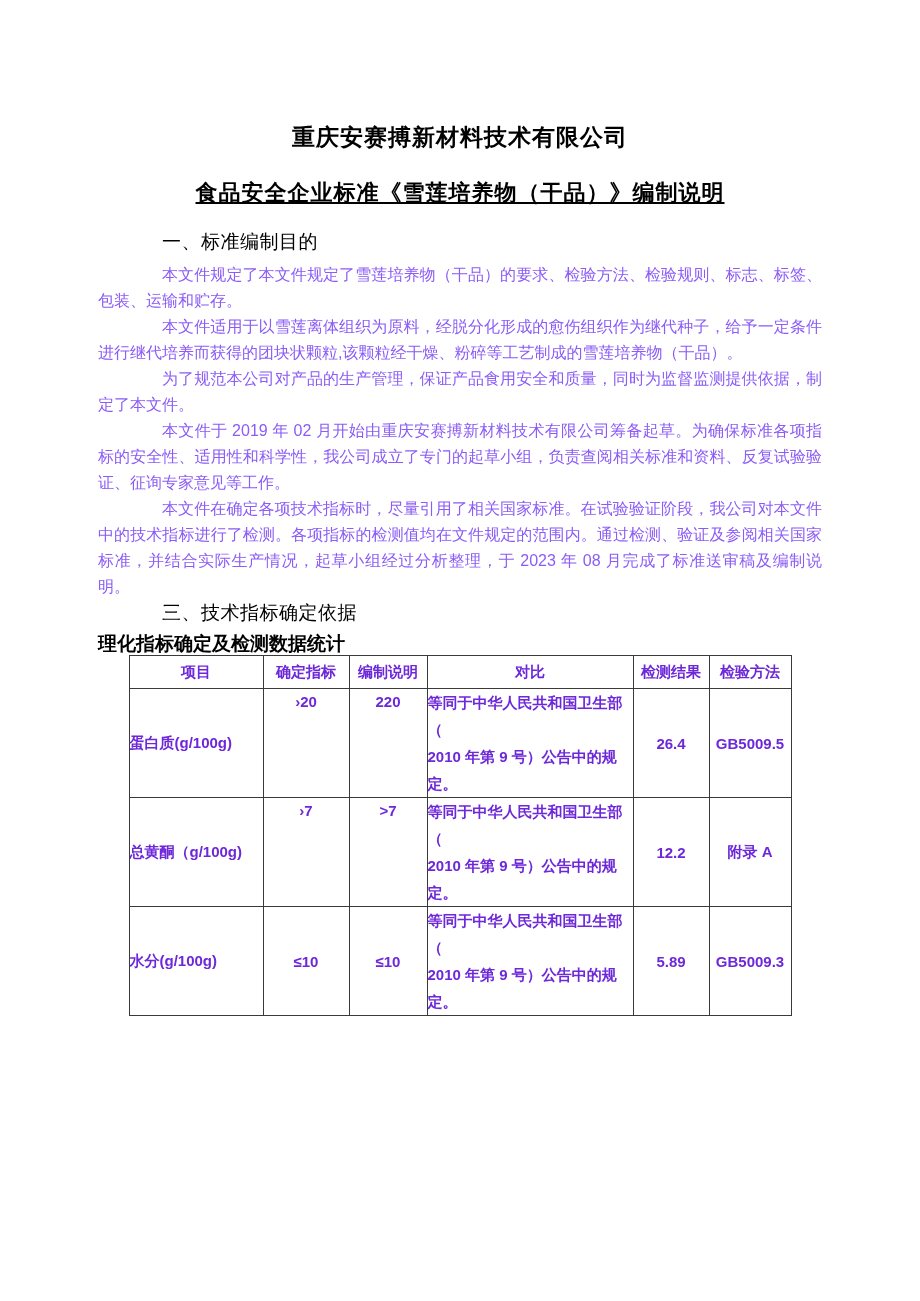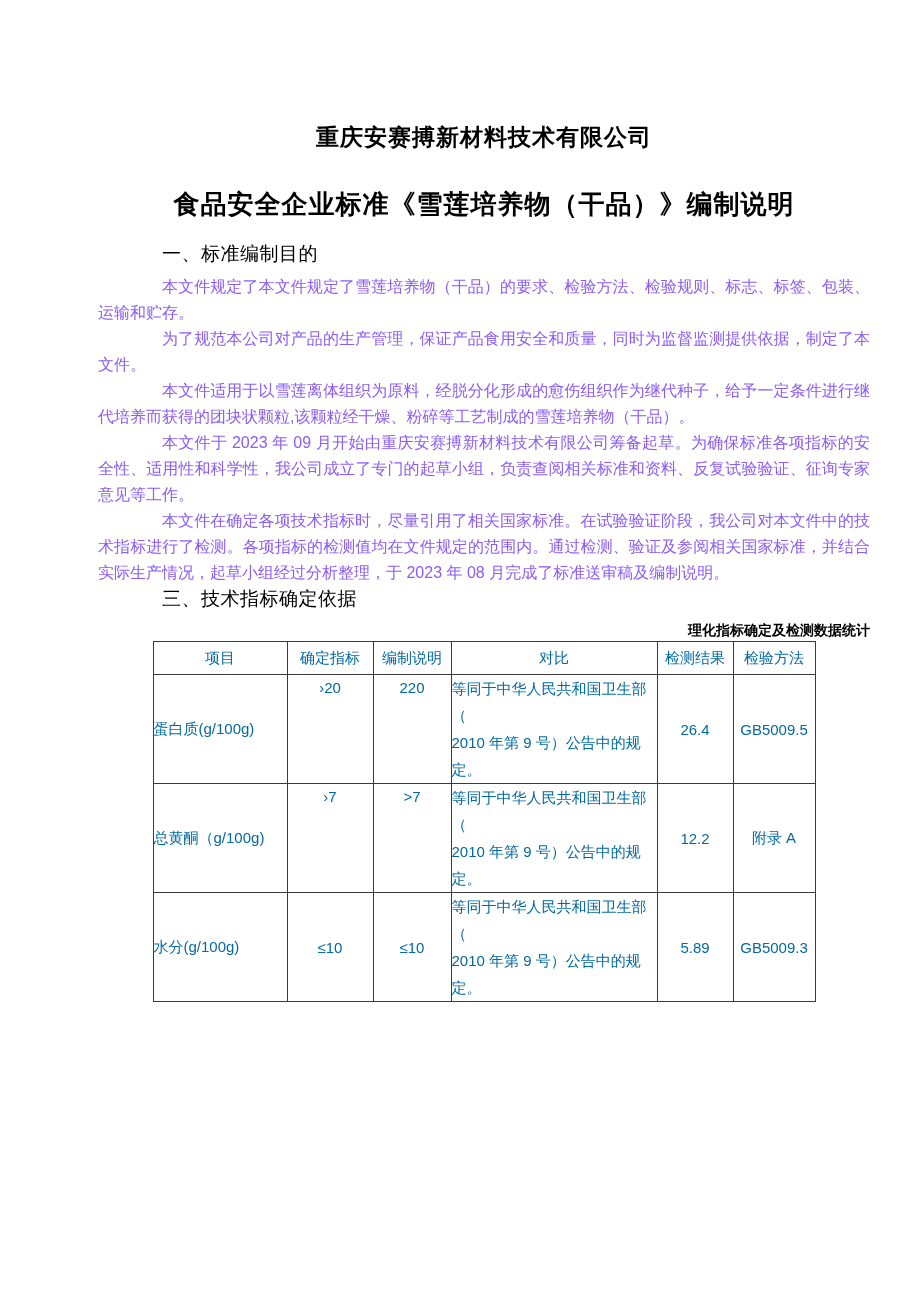--- a/index.html
+++ b/index.html
@@ -5,51 +5,51 @@
   html, body { margin: 0; padding: 0; background: #ffffff; }
   body {
     width: 920px; height: 1301px; overflow: hidden;
     font-family: "Liberation Sans", sans-serif;
     color: #1c1c1c;
     -webkit-font-smoothing: antialiased;
   }
   .page {
     box-sizing: border-box;
     width: 920px; height: 1301px;
-    padding: 121px 50px 0 98px;
+    padding: 121px 98px 0 98px;
     background: #ffffff;
   }
   .doc-title {
     margin: 0; text-align: center;
     font-size: 23px; line-height: 33px; font-weight: 700; color: #000;
     letter-spacing: 1px;
   }
-  .doc-title.second { margin-top: 34px; font-size: 26px; }
+  .doc-title.second { margin-top: 22px; font-size: 22px; text-decoration: underline; }
   .sec-h {
     margin: 20px 0 8px 64px;
     font-size: 19px; line-height: 25px; font-weight: 400; color: #000;
     letter-spacing: 0.5px;
   }
   .sec-h.h2 { margin-top: 14px; }
   .sec-h.h3 { margin-top: 0; }
   .body-p {
     margin: 0; font-size: 16px; line-height: 26px;
     text-indent: 64px; text-align: justify; color: #8b5cf6;
   }
   .tbl-caption {
-    margin: 0; text-align: right;
-    font-size: 14px; line-height: 22px; font-weight: 700; color: #000;
+    margin: 0; text-align: left;
+    font-size: 19px; line-height: 22px; font-weight: 700; color: #000;
   }
   table.phys {
     border-collapse: collapse; table-layout: fixed;
     width: 662px; margin: 0 auto;
   }
   table.phys th, table.phys td {
     border: 1px solid #3a3a3a;
-    font-weight: 400; font-size: 15px; color: #0369a1;
+    font-weight: 700; font-size: 15px; color: #6d28d9;
     padding: 0; overflow: hidden;
   }
   table.phys thead tr { height: 33px; }
   table.phys th { text-align: center; vertical-align: middle; }
   tr.r0 { height: 82px; }
   tr.r1 { height: 65px; }
   tr.r2 { height: 67px; }
   td.c-item { text-align: left; vertical-align: middle; padding-left: 2px; }
   td.c-ind, td.c-lim { text-align: center; vertical-align: middle; }
   tr.r0 td.c-ind, tr.r0 td.c-lim,
@@ -64,23 +64,23 @@
 </head>
 <body>
 
 <div class="page">
   <h1 class="doc-title">重庆安赛搏新材料技术有限公司</h1>
   <h1 class="doc-title second">食品安全企业标准《雪莲培养物（干品）》编制说明</h1>
 
   <div id="sections">
       <h2 class="sec-h h1">一、标准编制目的</h2>
       <p class="body-p">本文件规定了本文件规定了雪莲培养物（干品）的要求、检验方法、检验规则、标志、标签、包装、运输和贮存。</p>
+      <p class="body-p">本文件适用于以雪莲离体组织为原料，经脱分化形成的愈伤组织作为继代种子，给予一定条件进行继代培养而获得的团块状颗粒,该颗粒经干燥、粉碎等工艺制成的雪莲培养物（干品）。</p>
       <p class="body-p">为了规范本公司对产品的生产管理，保证产品食用安全和质量，同时为监督监测提供依据，制定了本文件。</p>
-      <p class="body-p">本文件适用于以雪莲离体组织为原料，经脱分化形成的愈伤组织作为继代种子，给予一定条件进行继代培养而获得的团块状颗粒,该颗粒经干燥、粉碎等工艺制成的雪莲培养物（干品）。</p>
-      <p class="body-p">本文件于 2023 年 09 月开始由重庆安赛搏新材料技术有限公司筹备起草。为确保标准各项指标的安全性、适用性和科学性，我公司成立了专门的起草小组，负责查阅相关标准和资料、反复试验验证、征询专家意见等工作。</p>
+      <p class="body-p">本文件于 2019 年 02 月开始由重庆安赛搏新材料技术有限公司筹备起草。为确保标准各项指标的安全性、适用性和科学性，我公司成立了专门的起草小组，负责查阅相关标准和资料、反复试验验证、征询专家意见等工作。</p>
       <p class="body-p">本文件在确定各项技术指标时，尽量引用了相关国家标准。在试验验证阶段，我公司对本文件中的技术指标进行了检测。各项指标的检测值均在文件规定的范围内。通过检测、验证及参阅相关国家标准，并结合实际生产情况，起草小组经过分析整理，于 2023 年 08 月完成了标准送审稿及编制说明。</p>
       <h2 class="sec-h h3">三、技术指标确定依据</h2>
     </div>
 
   <div class="tbl-caption">理化指标确定及检测数据统计</div>
 
   <table class="phys">
     <colgroup>
       <col style="width:134px">
         <col style="width:86px">

